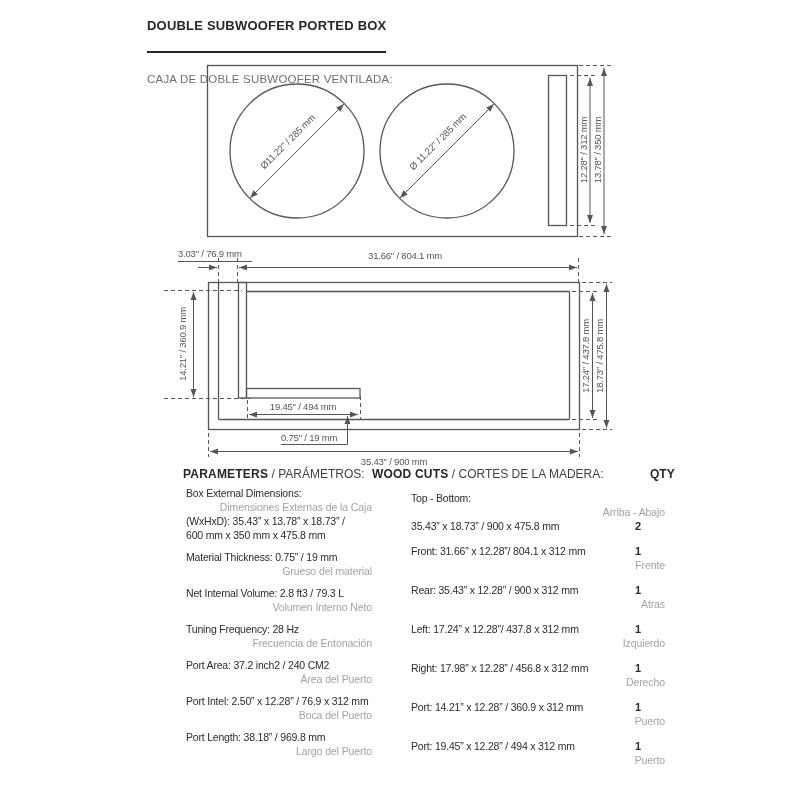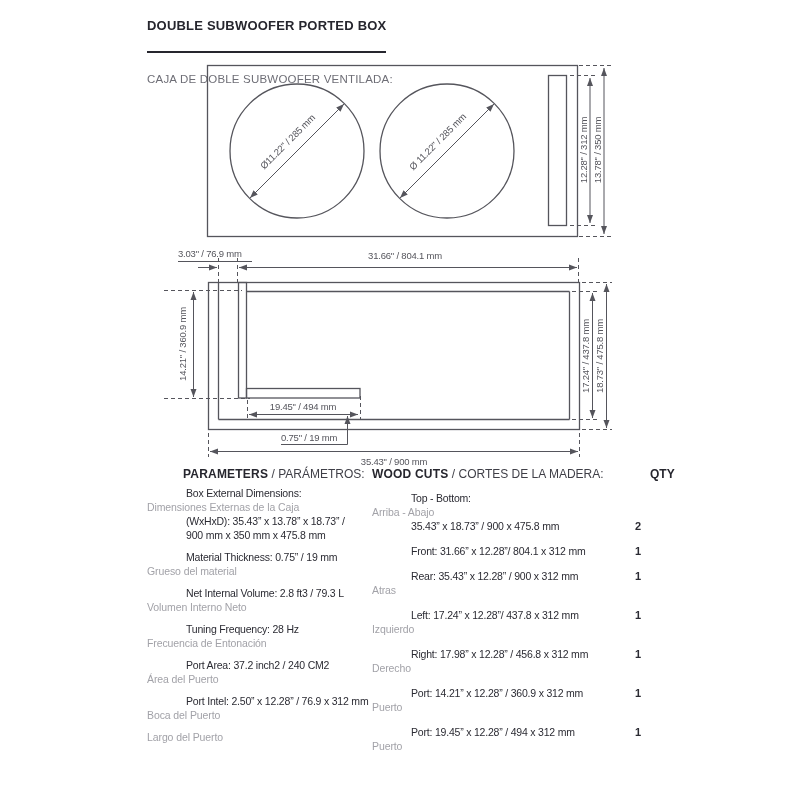--- a/index.html
+++ b/index.html
@@ -30,21 +30,21 @@
   .col.left  .col-hdr { margin-bottom:4px;padding-left:36px; }
   .col.right .col-hdr { margin-bottom:9px; }
   .hb { font-weight:bold; color:#26262e; letter-spacing:.2px; }
   .hr { color:#3f3f47; }
   .hq { font-weight:bold; color:#26262e; position:absolute; left:256px; top:0;margin-left:22px; }
 
   .item { position:relative; line-height:14px; }
   .col.left  .item { margin-bottom:8px; }
   .col.right .item { margin-bottom:11px; }
   .b { font-size:10.5px; font-weight:normal; color:#2b2b33; letter-spacing:-0.2px; white-space:nowrap;padding-left:39px; }
-  .g { font-size:10.5px; color:#a2a2a8; letter-spacing:-0.1px; white-space:nowrap; }
+  .g { font-size:10.5px; color:#a2a2a8; letter-spacing:-0.1px; white-space:nowrap;text-align:right; }
   .qty { position:absolute; left:263px; top:0; font-size:11px; font-weight:bold; color:#2b2b33; }
   .qty.third-line { top:28px; }
 </style>
 </head>
 <body>
 
 <div id="stage">
 
   <div class="hdr-block">
     <div class="doc-title">DOUBLE SUBWOOFER PORTED BOX</div>
@@ -129,21 +129,21 @@
     </g>
   </svg>
 
   <div class="col left">
     <div class="col-hdr"><span class="hb">PARAMETERS</span><span class="hr"> / PARÁMETROS:</span></div>
 
     <div class="item">
       <div class="b">Box External Dimensions:</div>
       <div class="g">Dimensiones Externas de la Caja</div>
       <div class="b">(WxHxD): 35.43” x 13.78” x 18.73” /</div>
-      <div class="b">900 mm x 350 mm x 475.8 mm</div>
+      <div class="b">600 mm x 350 mm x 475.8 mm</div>
     </div>
     <div class="item">
       <div class="b">Material Thickness: 0.75” / 19 mm</div>
       <div class="g">Grueso del material</div>
     </div>
     <div class="item">
       <div class="b">Net Internal Volume: 2.8 ft3 / 79.3 L</div>
       <div class="g">Volumen Interno Neto</div>
     </div>
     <div class="item">
@@ -152,35 +152,37 @@
     </div>
     <div class="item">
       <div class="b">Port Area: 37.2 inch2 / 240 CM2</div>
       <div class="g">Área del Puerto</div>
     </div>
     <div class="item">
       <div class="b">Port Intel: 2.50” x 12.28” /  76.9 x 312 mm</div>
       <div class="g">Boca del Puerto</div>
     </div>
     <div class="item">
+      <div class="b">Port Length: 38.18” / 969.8 mm</div>
       <div class="g">Largo del Puerto</div>
     </div>
   </div>
 
   <div class="col right">
     <div class="col-hdr"><span class="hb">WOOD CUTS</span><span class="hr"> / CORTES DE LA MADERA:</span><span class="hq">QTY</span></div>
 
     <div class="item">
       <div class="b">Top - Bottom:</div>
       <div class="g">Arriba - Abajo</div>
       <div class="b">35.43” x 18.73” / 900 x 475.8 mm</div>
       <span class="qty third-line">2</span>
     </div>
     <div class="item">
       <div class="b">Front: 31.66” x 12.28”/ 804.1 x 312 mm</div>
+      <div class="g">Frente</div>
       <span class="qty">1</span>
     </div>
     <div class="item">
       <div class="b">Rear: 35.43” x 12.28” / 900 x 312 mm</div>
       <div class="g">Atras</div>
       <span class="qty">1</span>
     </div>
     <div class="item">
       <div class="b">Left: 17.24” x 12.28”/ 437.8 x 312 mm</div>
       <div class="g">Izquierdo</div>

